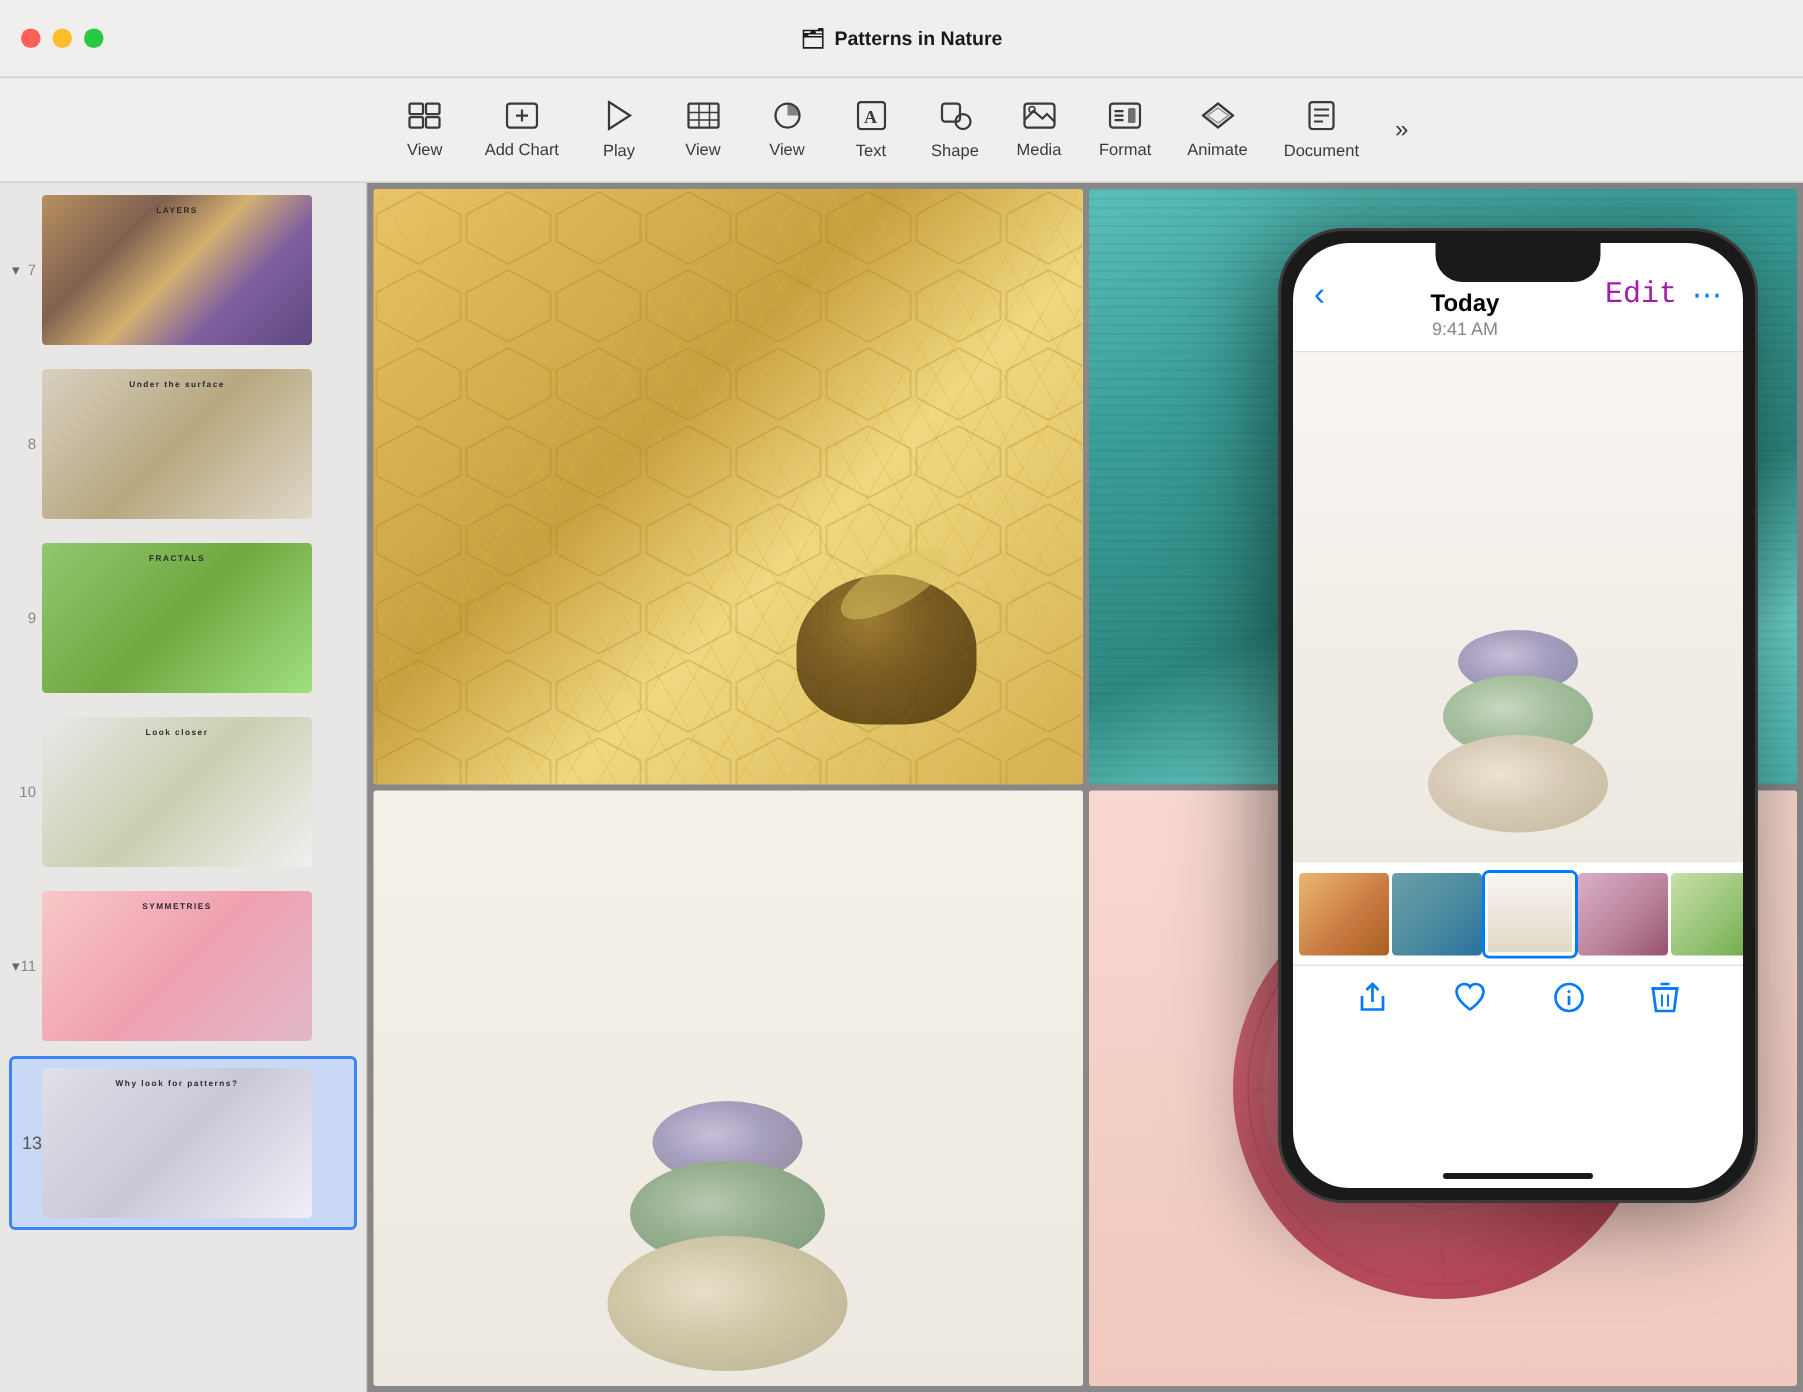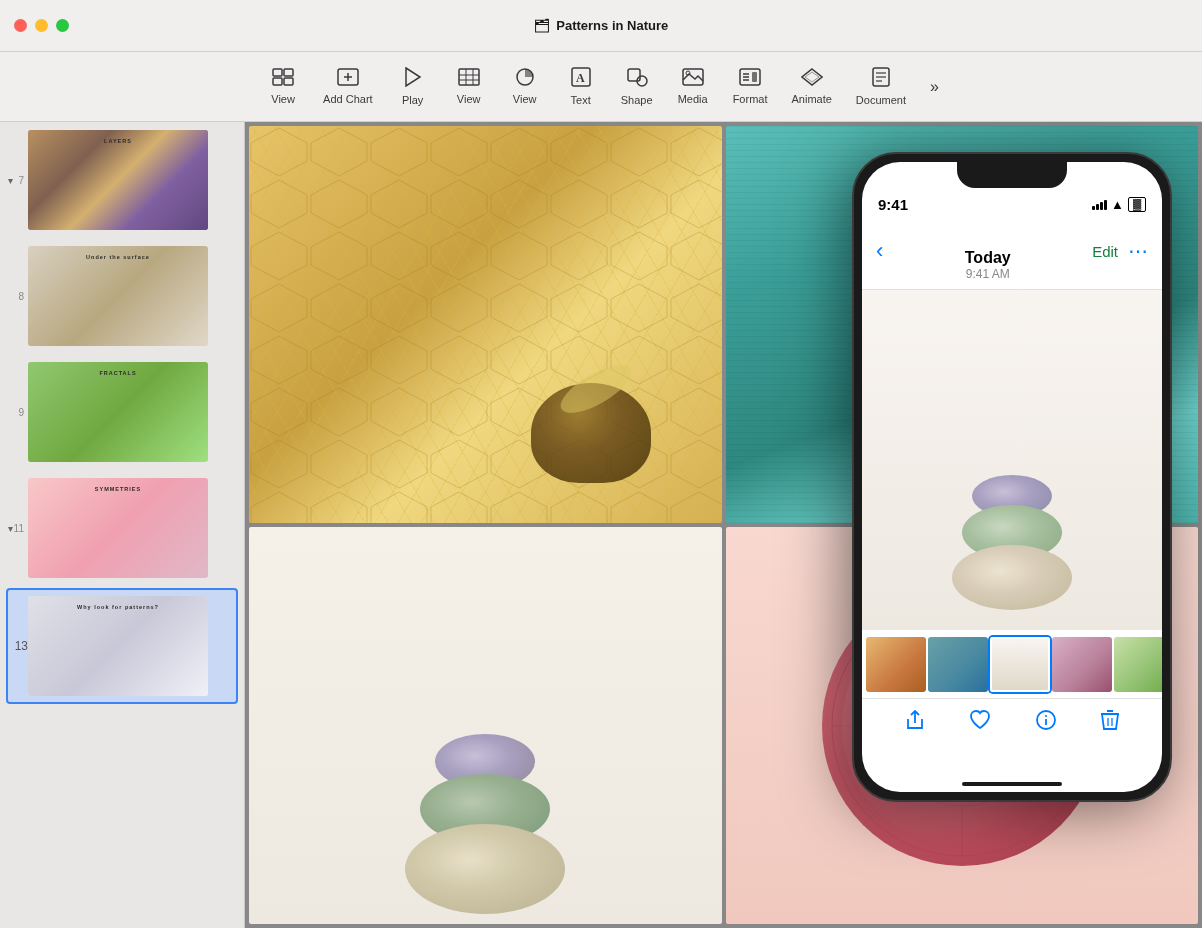--- a/index.html
+++ b/index.html
@@ -349,21 +349,21 @@
     .photos-date {
       text-align: center;
     }
     .photos-date-main { font-size: 16px; font-weight: 600; margin-top: 28px; }
     .photos-date-sub { font-size: 12px; color: #888; }
     .photos-actions {
       display: flex;
       gap: 10px;
       align-items: center;
     }
-    .photos-edit { color: #15803d; font-size: 15px; }
+    .photos-edit { color: #a21caf; font-size: 20px; font-family: Liberation Mono, monospace; }
     .photos-more { color: #007aff; font-size: 20px; }
 
     .photos-main-image {
       width: 100%;
       height: 340px;
       background: linear-gradient(180deg, #f8f4f0 0%, #ede8e0 100%);
       display: flex;
       flex-direction: column;
       align-items: center;
       justify-content: flex-end;
@@ -671,20 +671,28 @@
 
     <div class="slide-item">
       <span class="slide-number">9</span>
       <div class="slide-thumb thumb-9">
         <div class="thumb-inner">
           <div class="thumb-title">FRACTALS</div>
         </div>
       </div>
     </div>
 
+    <div class="slide-item">
+      <span class="slide-number">10</span>
+      <div class="slide-thumb thumb-10">
+        <div class="thumb-inner">
+          <div class="thumb-title">Look closer</div>
+        </div>
+      </div>
+    </div>
 
     <div class="slide-group">
       <span class="group-arrow">▾</span>
       <div class="slide-item">
         <span class="slide-number">11</span>
         <div class="slide-thumb thumb-11">
           <div class="thumb-inner">
             <div class="thumb-title">SYMMETRIES</div>
           </div>
         </div>
@@ -756,33 +764,20 @@
       </div>
 
     </div>
 
     <div class="iphone-container">
       <div class="iphone-body">
         <div class="iphone-screen">
 
           <div class="iphone-notch"></div>
 
-          <div class="iphone-status-bar">
-            <span class="status-time">9:41</span>
-            <div class="status-icons">
-              <div class="signal-bars">
-                <div class="bar bar-1"></div>
-                <div class="bar bar-2"></div>
-                <div class="bar bar-3"></div>
-                <div class="bar bar-4"></div>
-              </div>
-              <span style="font-size:13px;">▲</span>
-              <span style="font-size:11px;border:1.5px solid #000;padding:1px 4px;border-radius:2px;line-height:1;">▓</span>
-            </div>
-          </div>
 
           <div class="photos-header">
             <span class="photos-back" style="font-size:22px;color:#007aff;font-weight:300;">‹</span>
             <div class="photos-date">
               <div class="photos-date-main">Today</div>
               <div class="photos-date-sub">9:41 AM</div>
             </div>
             <div class="photos-actions">
               <span class="photos-edit">Edit</span>
               <span class="photos-more">⋯</span>

